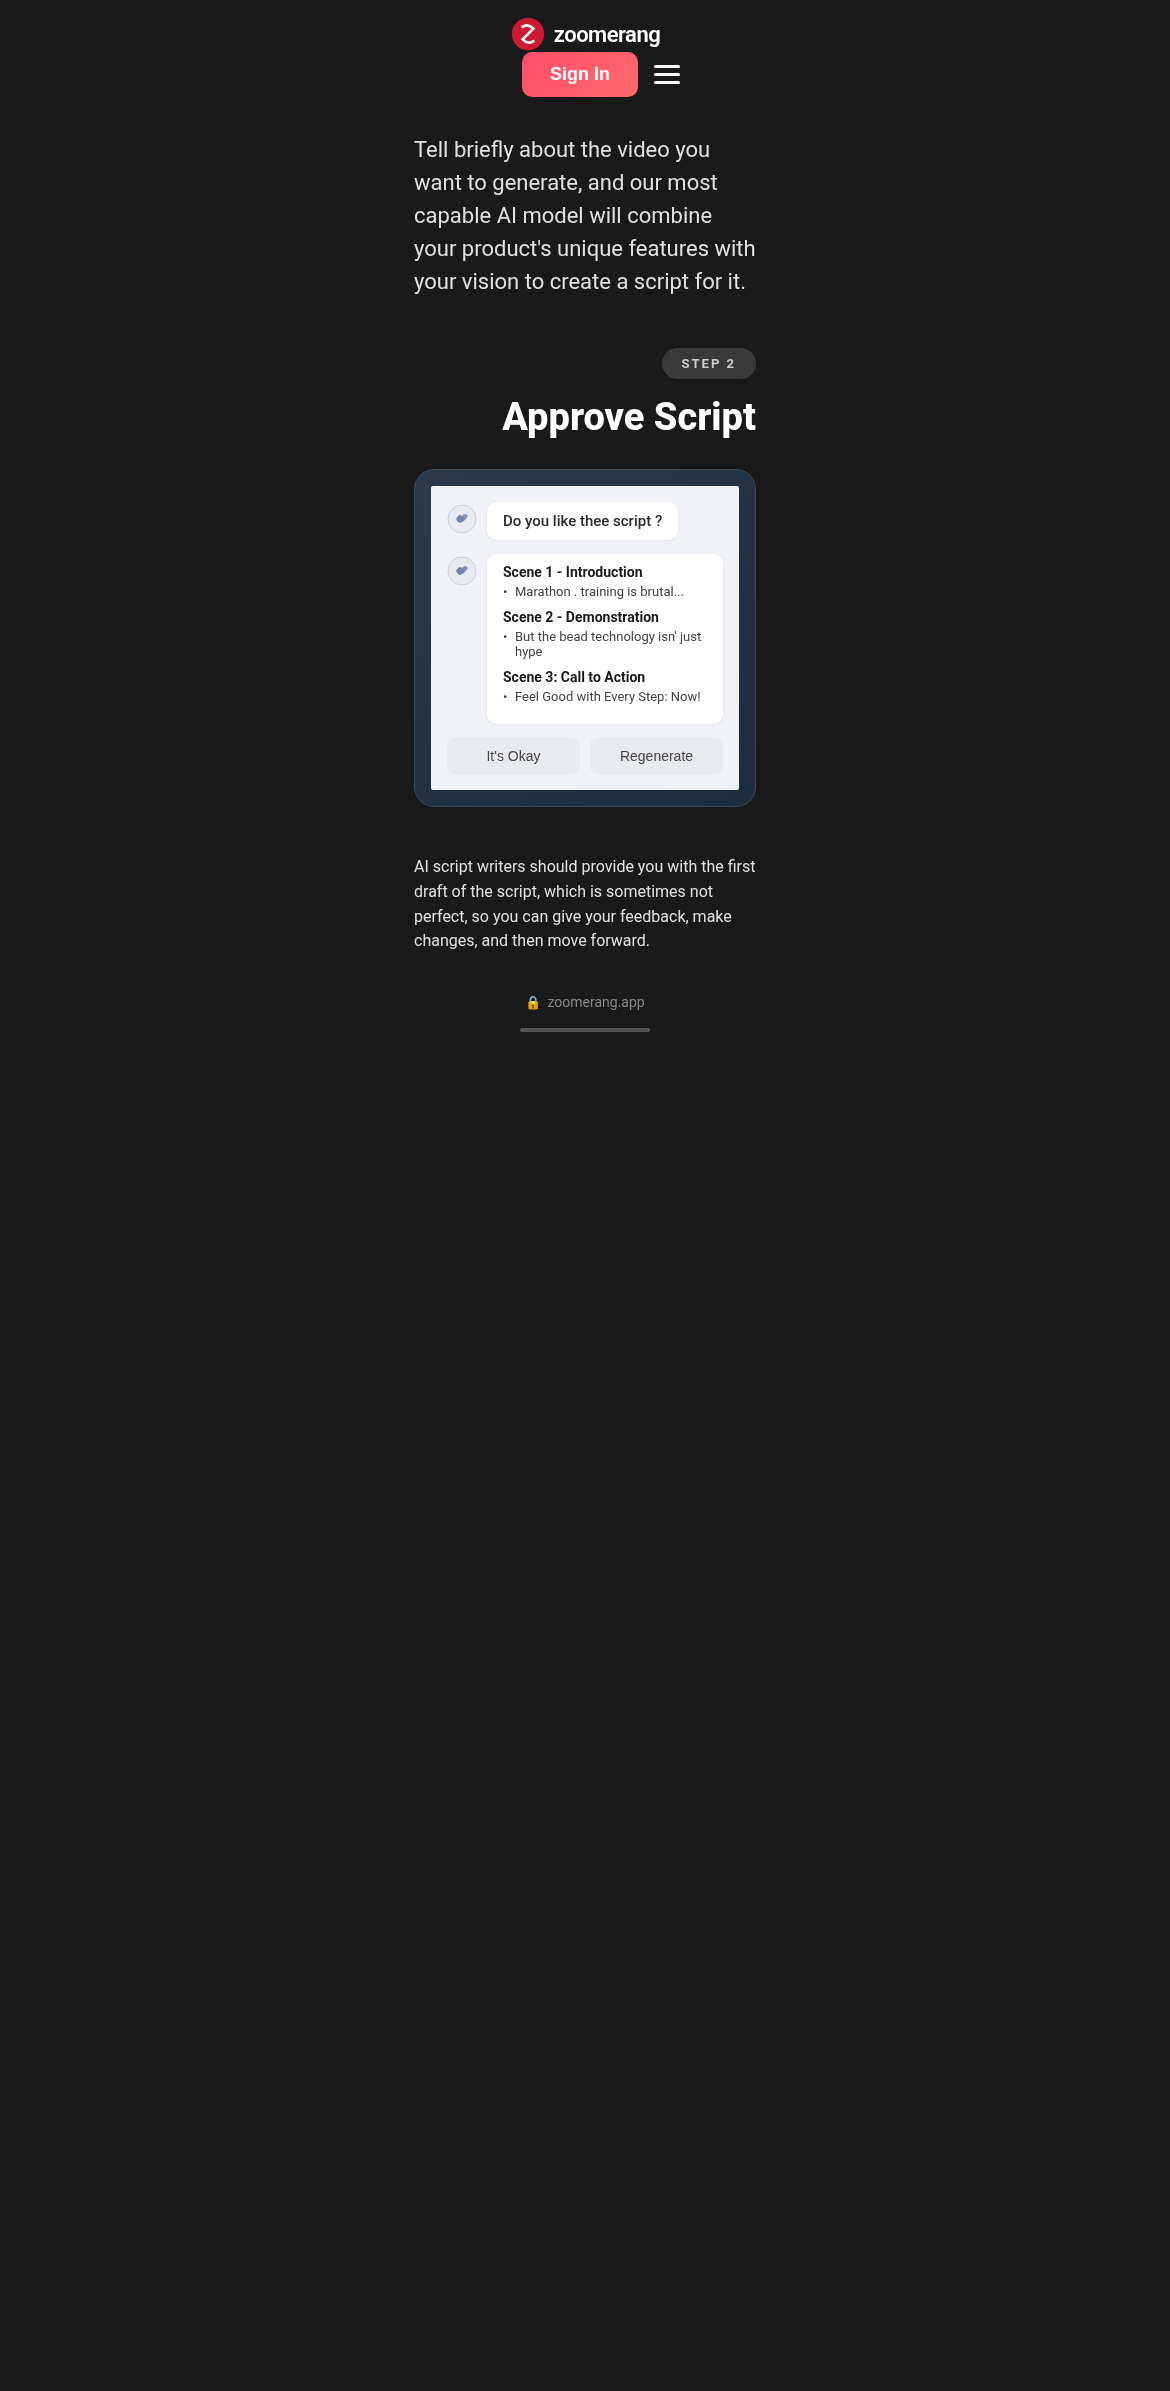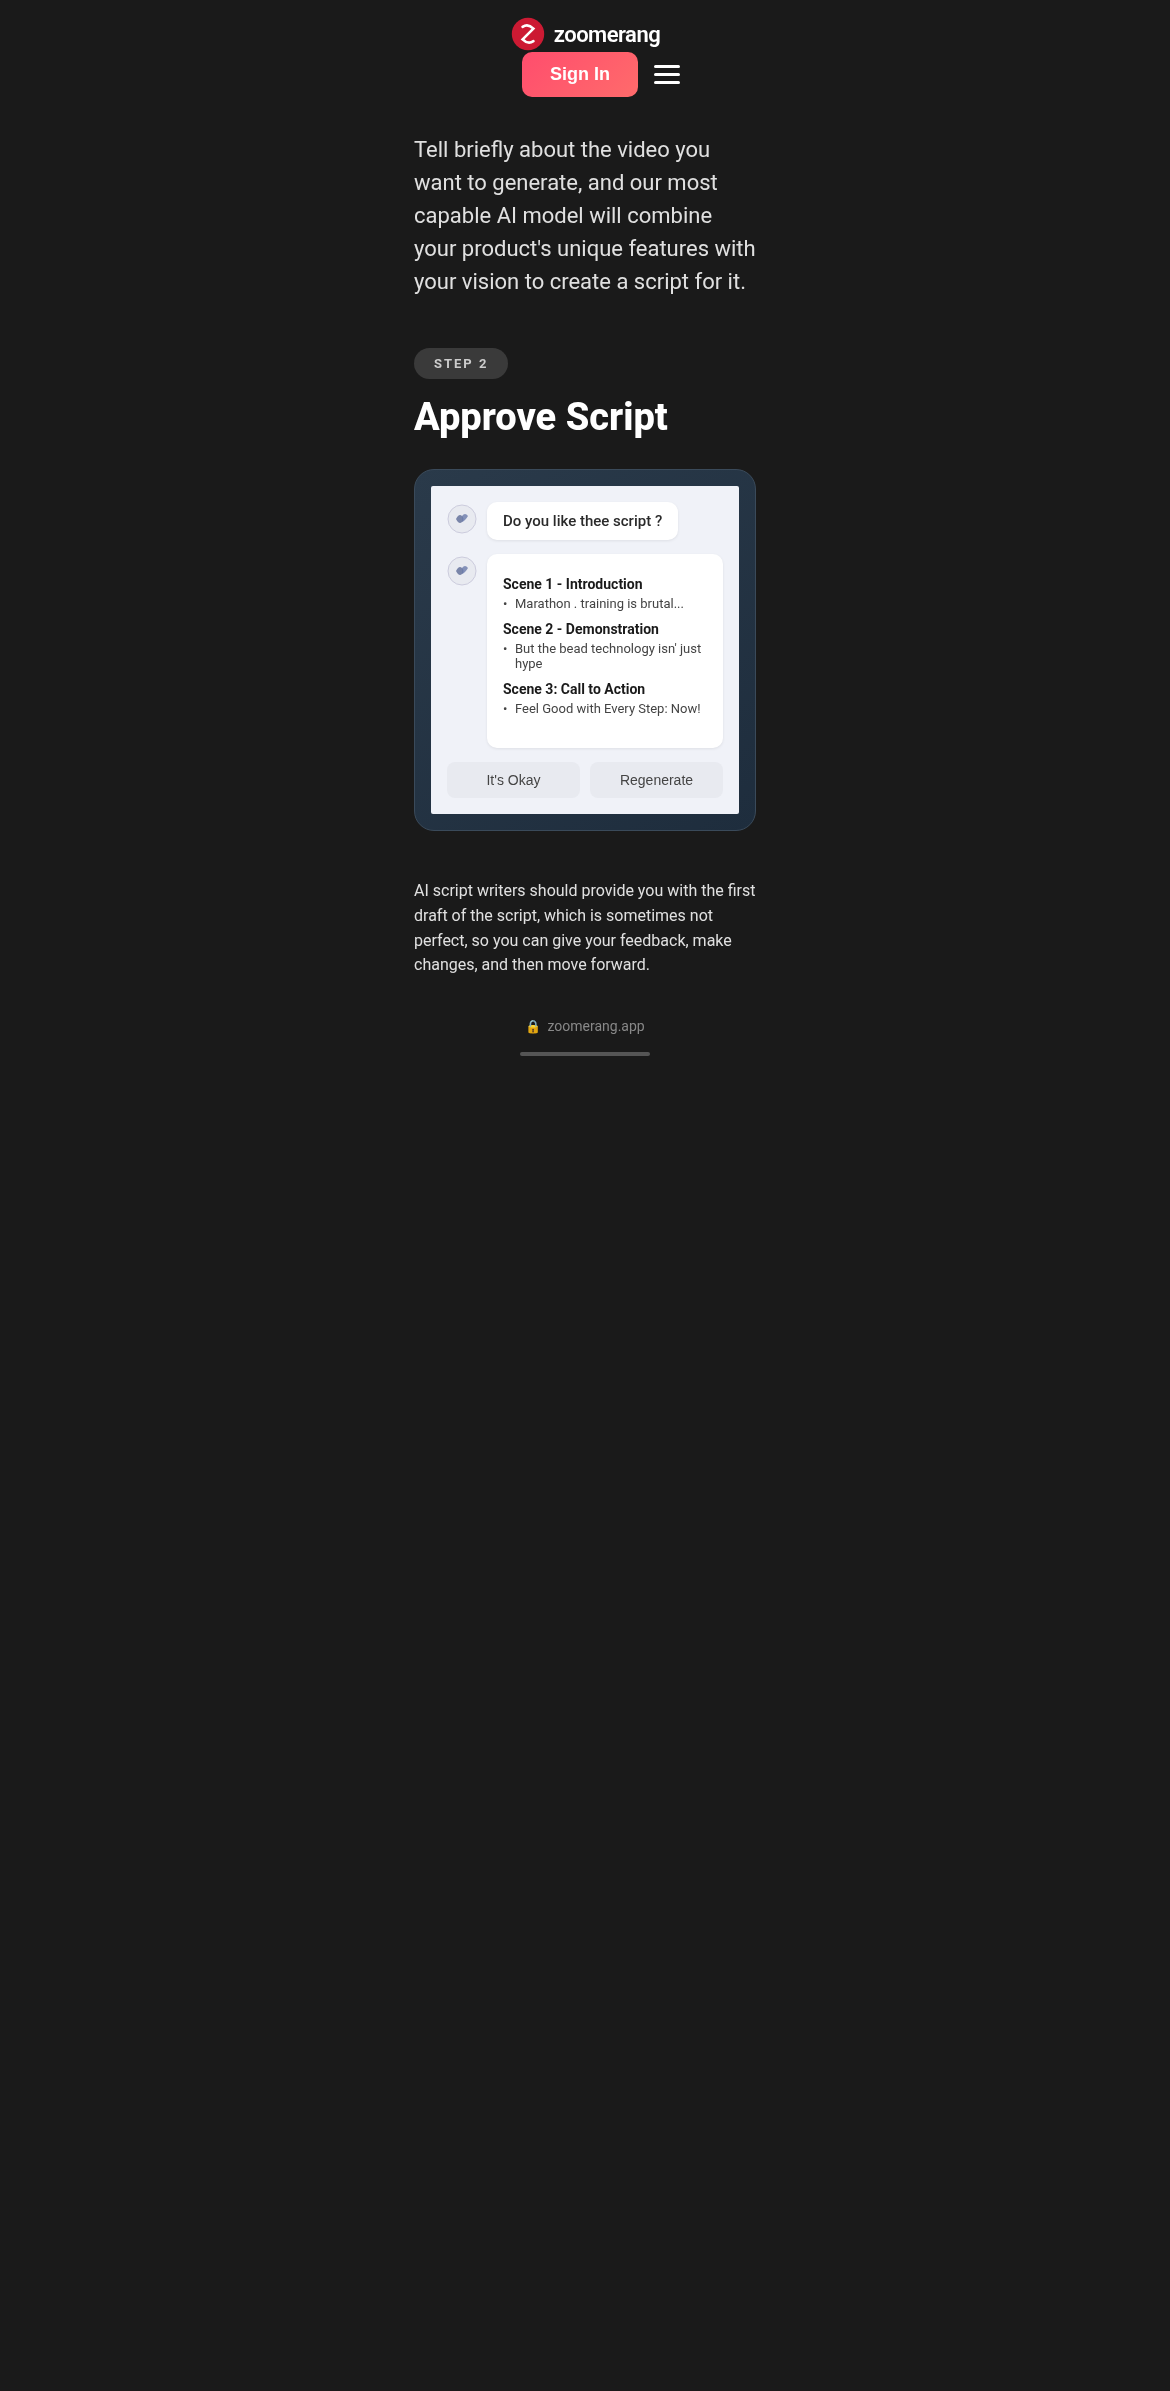--- a/index.html
+++ b/index.html
@@ -89,21 +89,21 @@
       line-height: 1.5;
       color: #e0e0e0;
       font-weight: 400;
     }
 
     
     .step-section {
       padding: 20px 24px;
       display: flex;
       flex-direction: column;
-      align-items: flex-start;
+      align-items: flex-end;
     }
 
     .step-badge {
       background-color: #3a3a3a;
       color: #cccccc;
       font-size: 13px;
       font-weight: 700;
       letter-spacing: 2px;
       padding: 8px 20px;
       border-radius: 30px;
@@ -164,21 +164,21 @@
     
     .script-row {
       display: flex;
       align-items: flex-start;
       gap: 10px;
     }
 
     .script-content {
       background: #ffffff;
       border-radius: 10px;
-      padding: 22px 16px;
+      padding: 10px 16px;
       font-size: 13.5px;
       color: #2a2a2a;
       flex: 1;
       box-shadow: 0 1px 3px rgba(0,0,0,0.08);
     }
 
     .scene-title {
       font-weight: 700;
       font-size: 14px;
       margin-bottom: 4px;

